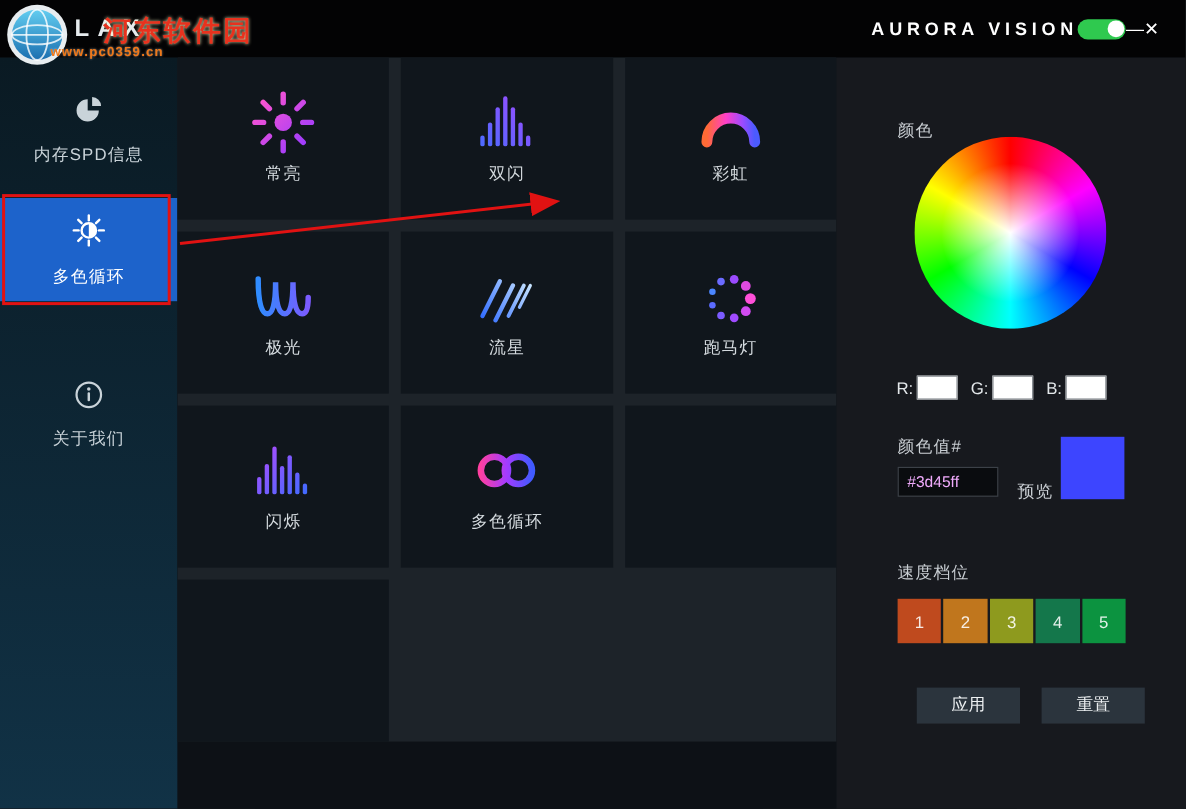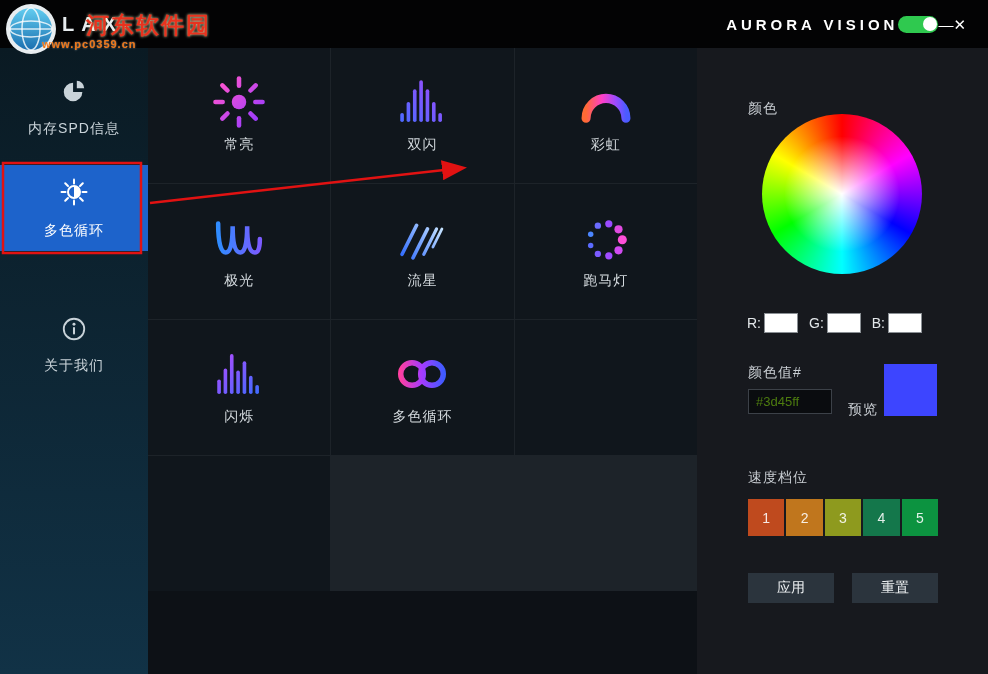--- a/index.html
+++ b/index.html
@@ -25,21 +25,21 @@
   .sidebar { width:148px; background:linear-gradient(180deg,#0a1a23,#113246); flex:none;text-align:right; }
   .side-item { display:flex; flex-direction:column; align-items:center;
     justify-content:center; gap:12px; color:#c9d3d9; font-size:14px; cursor:pointer; }
   .side-item .s-label { letter-spacing:1px; }
   #item-spd   { height:84px; margin-top:18px; }
   #item-light { height:86px; margin-top:15px; background:#1d63cb; color:#ffffff; }
   #item-about { height:84px; margin-top:52px; }
   
   .main { flex:1; background:#0d1116; }
   .grid { display:grid; grid-template-columns:repeat(3,1fr); grid-auto-rows:135px;
-    gap:1px; background:#1d2329; }
+    gap:10px; background:#1d2329; }
   .tile { background:#10161c; display:flex; flex-direction:column; align-items:center;
     cursor:pointer; }
   .tile.empty { cursor:default; }
   .tile .t-icon { margin-top:22px; height:64px; display:flex; align-items:center; }
   .tile .t-label { margin-top:2px; color:#d4dade; font-size:14px; letter-spacing:1px; }
   
   .panel { width:291px; flex:none; background:#17191e; position:relative;
     color:#c9ced3; font-size:14px; }
   .p-label { position:absolute; letter-spacing:1px; }
   #color-title { left:51px; top:52px; }
@@ -49,29 +49,29 @@
       radial-gradient(closest-side,#ffffff,rgba(255,255,255,0) 72%),
       conic-gradient(#ff0000,#ff00ff,#0000ff,#00ffff,#00ff00,#ffff00,#ff0000); }
   .rgb-row { position:absolute; left:48px; top:265px; width:196px; display:flex;
     align-items:center; }
   .rgb-row .rgb-l { color:#e3e7ea; margin-left:2px; }
   .rgb-row input { width:34px; height:20px; margin:0 9px 0 3px; border:1px solid #8a8f94;
     background:#ffffff; padding:0 3px; font-size:12px; }
   .rgb-row input:last-child { margin-right:0; }
   #hex-label { left:51px; top:316px; }
   #hex-input { position:absolute; left:51px; top:341px; width:84px; height:25px;
-    background:#0a0c0f; border:1px solid #3c4148; color:#4d7c0f; font-size:13px;
+    background:#0a0c0f; border:1px solid #3c4148; color:#f0abfc; font-size:13px;
     padding:0 7px; font-family:"Liberation Sans",sans-serif; }
   #preview-label { left:151px; top:353px; }
   #preview-swatch { position:absolute; left:187px; top:316px; width:53px; height:52px; }
   #speed-label { left:51px; top:421px; }
   .speed-row { position:absolute; left:51px; top:451px; width:190px; display:flex; gap:2px; }
   .speed-btn { flex:1; height:37px; display:flex; align-items:center; justify-content:center;
     color:rgba(255,255,255,0.88); font-size:14px; cursor:pointer; }
-  .action-row { position:absolute; left:51px; top:525px; width:190px; display:flex;
+  .action-row { position:absolute; left:67px; top:525px; width:190px; display:flex;
     justify-content:space-between; }
   .action-btn { width:86px; height:30px; background:#2b343d; color:#eef1f3; border:none;
     font-size:14px; cursor:pointer; font-family:"Liberation Sans",sans-serif; }
   
   .annotation { position:absolute; inset:0; z-index:40; pointer-events:none; }
   
   .watermark { position:absolute; left:4px; top:2px; z-index:50; width:230px; height:60px;
     pointer-events:none; }
   .wm-globe { position:absolute; left:0; top:0; }
   .wm-l1 { position:absolute; left:36px; top:8px; color:#e8321e; font-size:23px;

